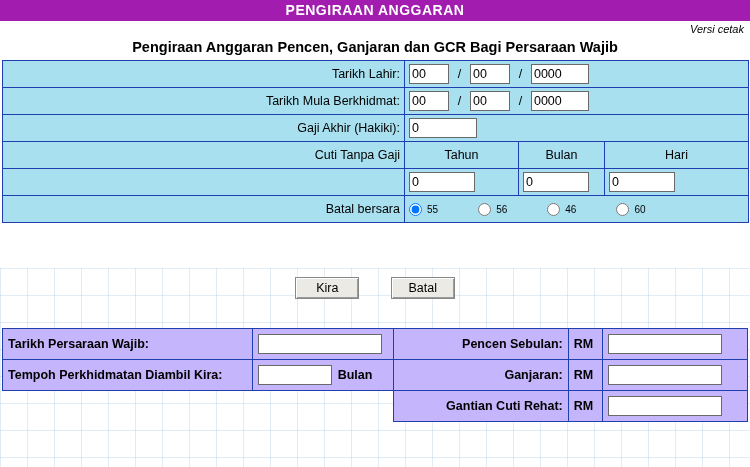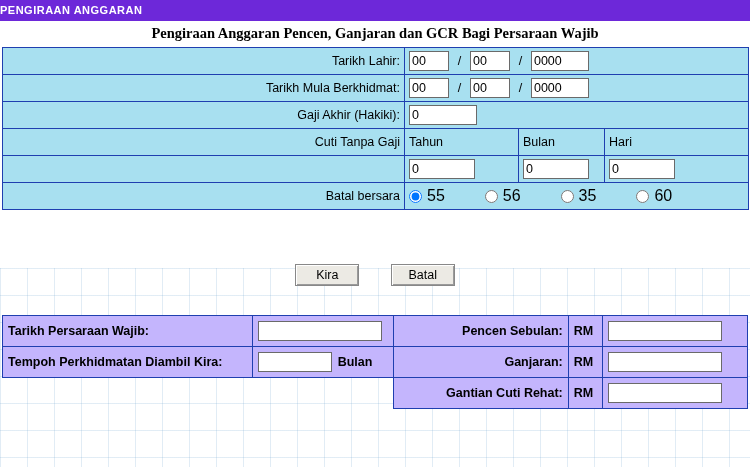--- a/index.html
+++ b/index.html
@@ -29,43 +29,42 @@
     background-size: 27px 27px;
     z-index: 0;
   }
   .page {
     position: relative;
     z-index: 1;
   }
 
   
   .titlebar {
-    background: #6d28d9;
+    background: #a21caf;
     color: #ffffff;
-    text-align: left;
-    font-size: 11px;
+    text-align: center;
+    font-size: 14px;
     font-weight: bold;
     letter-spacing: 0.5px;
     padding: 4px 0 4px 0;
     height: 13px;
     line-height: 13px;
   }
   .versi {
     text-align: right;
     font-style: italic;
     font-size: 11px;
     padding: 2px 6px 0 0;
     color: #000;
   }
   .form-title {
     text-align: center;
     font-weight: bold;
     font-size: 14.5px;
     margin: 4px 0 5px 0;
-    font-family: Liberation Serif, serif;
   }
 
   
   table.maintbl {
     border-collapse: collapse;
     width: 746px;
     margin: 0 2px;
     table-layout: fixed;
   }
   table.maintbl td {
@@ -100,36 +99,36 @@
   .w-cuti { width: 60px; }
   .sep {
     display: inline-block;
     width: 14px;
     text-align: center;
   }
   .hari-lbl {
     margin-left: 8px;
     font-size: 12.5px;
   }
-  .subhdr { text-align: left; }
+  .subhdr { text-align: center; }
   .radio-cell {
     text-align: left;
     padding-left: 10px;
   }
   .radio-group {
     display: flex;
     align-items: center;
   }
   .radio-item {
     display: flex;
     align-items: center;
     margin-right: 40px;
   }
   .radio-item input { margin: 0 5px 0 0; }
-  .radio-item label { font-size: 16px; }
+  .radio-item label { font-size: 10px; }
 
   
   .btnrow {
     text-align: center;
     margin-top: 54px;
   }
   .btn {
     font-family: "Liberation Sans", sans-serif;
     font-size: 12.5px;
     padding: 3px 0;
@@ -175,20 +174,21 @@
 </style>
 </head>
 <body>
 
 <div class="grid-bg"></div>
 
 <div class="page">
 
   <div class="titlebar">PENGIRAAN ANGGARAN</div>
 
+  <div class="versi">Versi cetak</div>
 
   <div class="form-title">Pengiraan Anggaran Pencen, Ganjaran dan GCR Bagi Persaraan Wajib</div>
 
   <table class="maintbl">
     <colgroup>
       <col style="width:402px">
       <col style="width:114px">
       <col style="width:86px">
       <col style="width:144px">
     </colgroup>
@@ -244,21 +244,21 @@
             <div class="radio-item">
               <input type="radio" name="umur" checked="" style="">
               <label>55</label>
             </div>
             <div class="radio-item">
               <input type="radio" name="umur" style="">
               <label>56</label>
             </div>
             <div class="radio-item">
               <input type="radio" name="umur" style="">
-              <label>35</label>
+              <label>46</label>
             </div>
             <div class="radio-item">
               <input type="radio" name="umur" style="">
               <label>60</label>
             </div>
           </div>
         </td>
       </tr>
     </tbody>
   </table>

